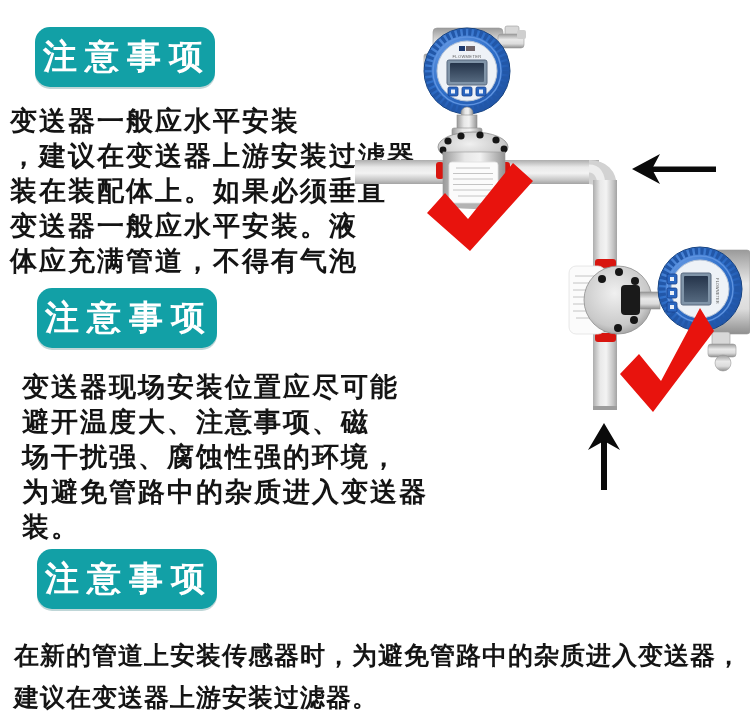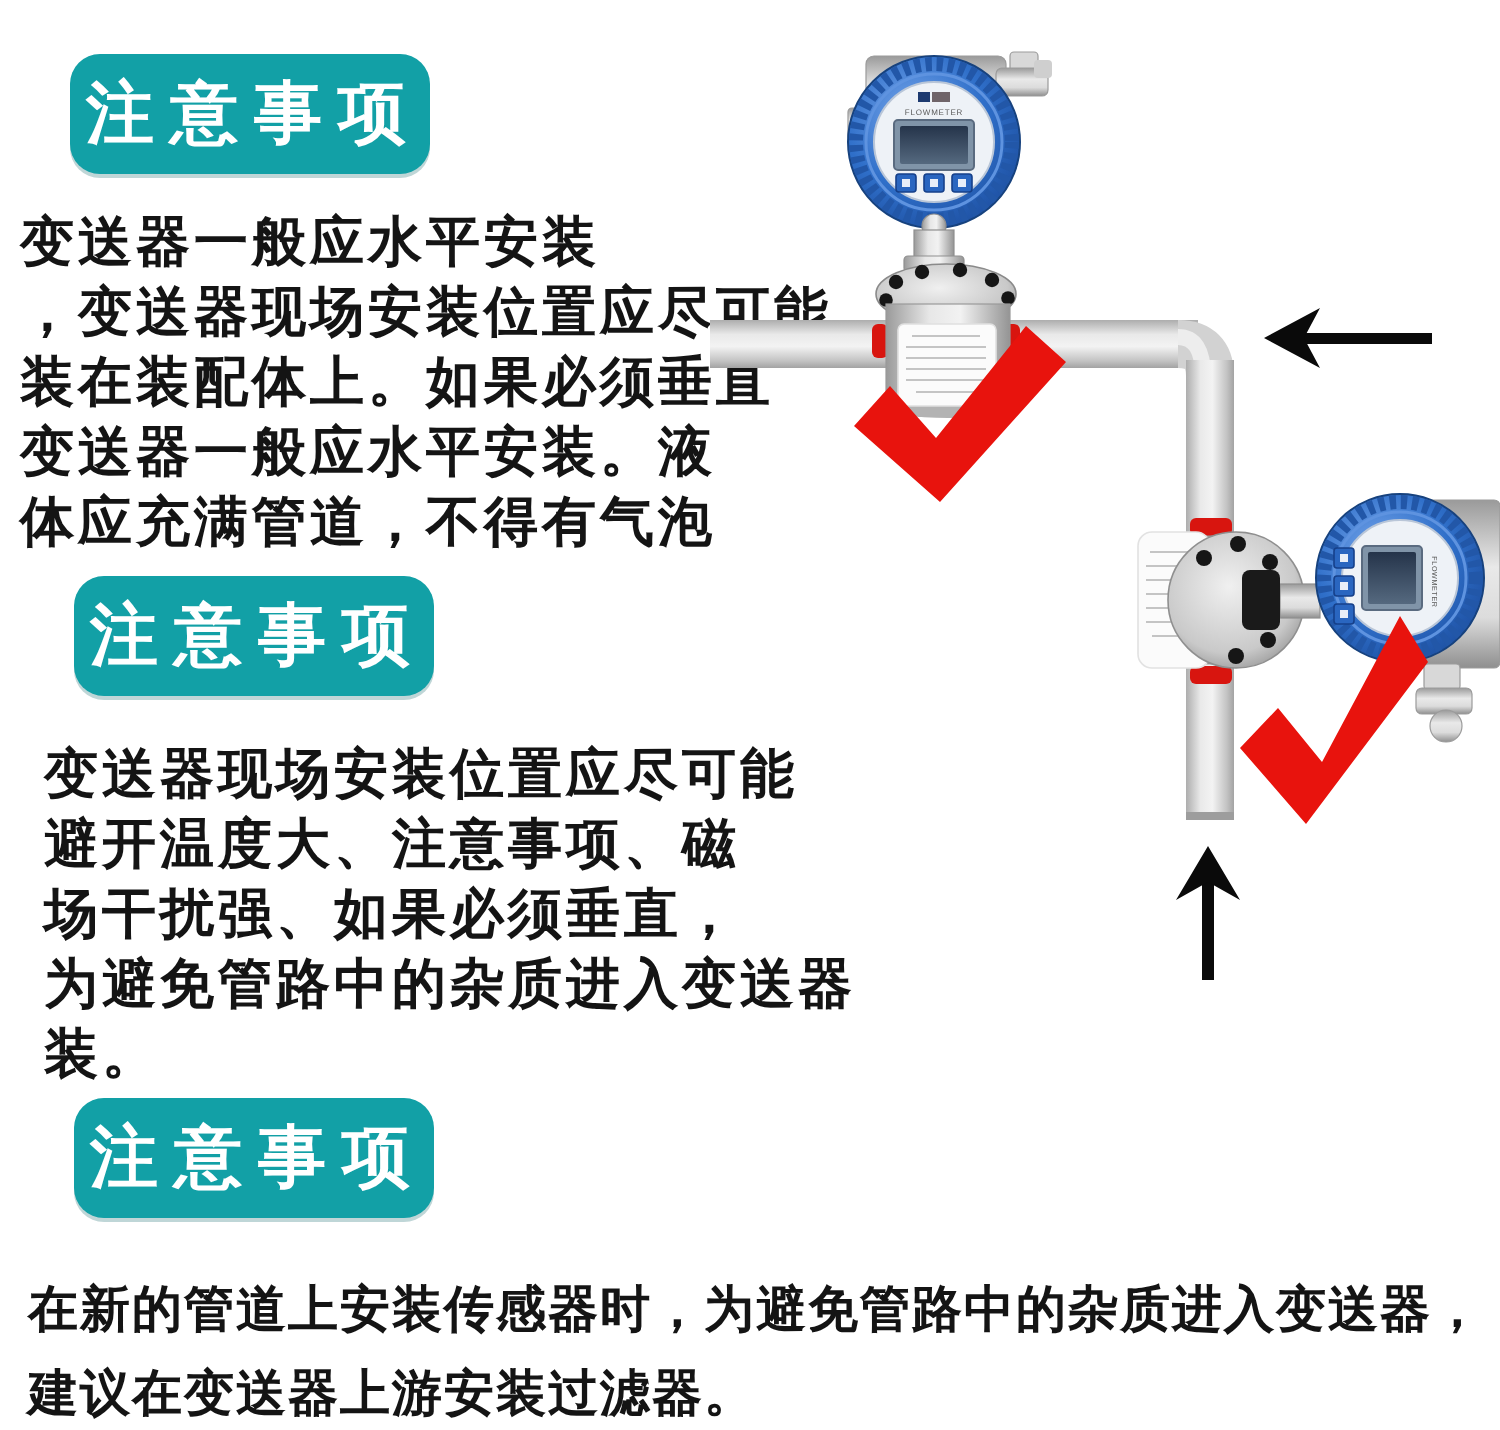--- a/index.html
+++ b/index.html
@@ -26,33 +26,33 @@
 </head>
 <body>
 
 <div id="page">
 
   <div class="banner" id="banner1">
     <span>注意事项</span>
   </div>
   <div class="para" id="para1">
     <div class="line">变送器一般应水平安装</div>
-    <div class="line">，变送器现场安装位置应尽可能</div>
+    <div class="line">，建议在变送器上游安装过滤器</div>
     <div class="line">装在装配体上。如果必须垂直</div>
     <div class="line">变送器一般应水平安装。液</div>
     <div class="line">体应充满管道，不得有气泡</div>
   </div>
 
   <div class="banner" id="banner2">
     <span>注意事项</span>
   </div>
   <div class="para" id="para2">
     <div class="line">变送器现场安装位置应尽可能</div>
     <div class="line">避开温度大、注意事项、磁</div>
-    <div class="line">场干扰强、如果必须垂直，</div>
+    <div class="line">场干扰强、腐蚀性强的环境，</div>
     <div class="line">为避免管路中的杂质进入变送器</div>
     <div class="line">装。</div>
   </div>
 
   <div class="banner" id="banner3">
     <span>注意事项</span>
   </div>
   <div class="para" id="para3">
     <div class="line">在新的管道上安装传感器时，为避免管路中的杂质进入变送器，</div>
     <div class="line">建议在变送器上游安装过滤器。</div>

